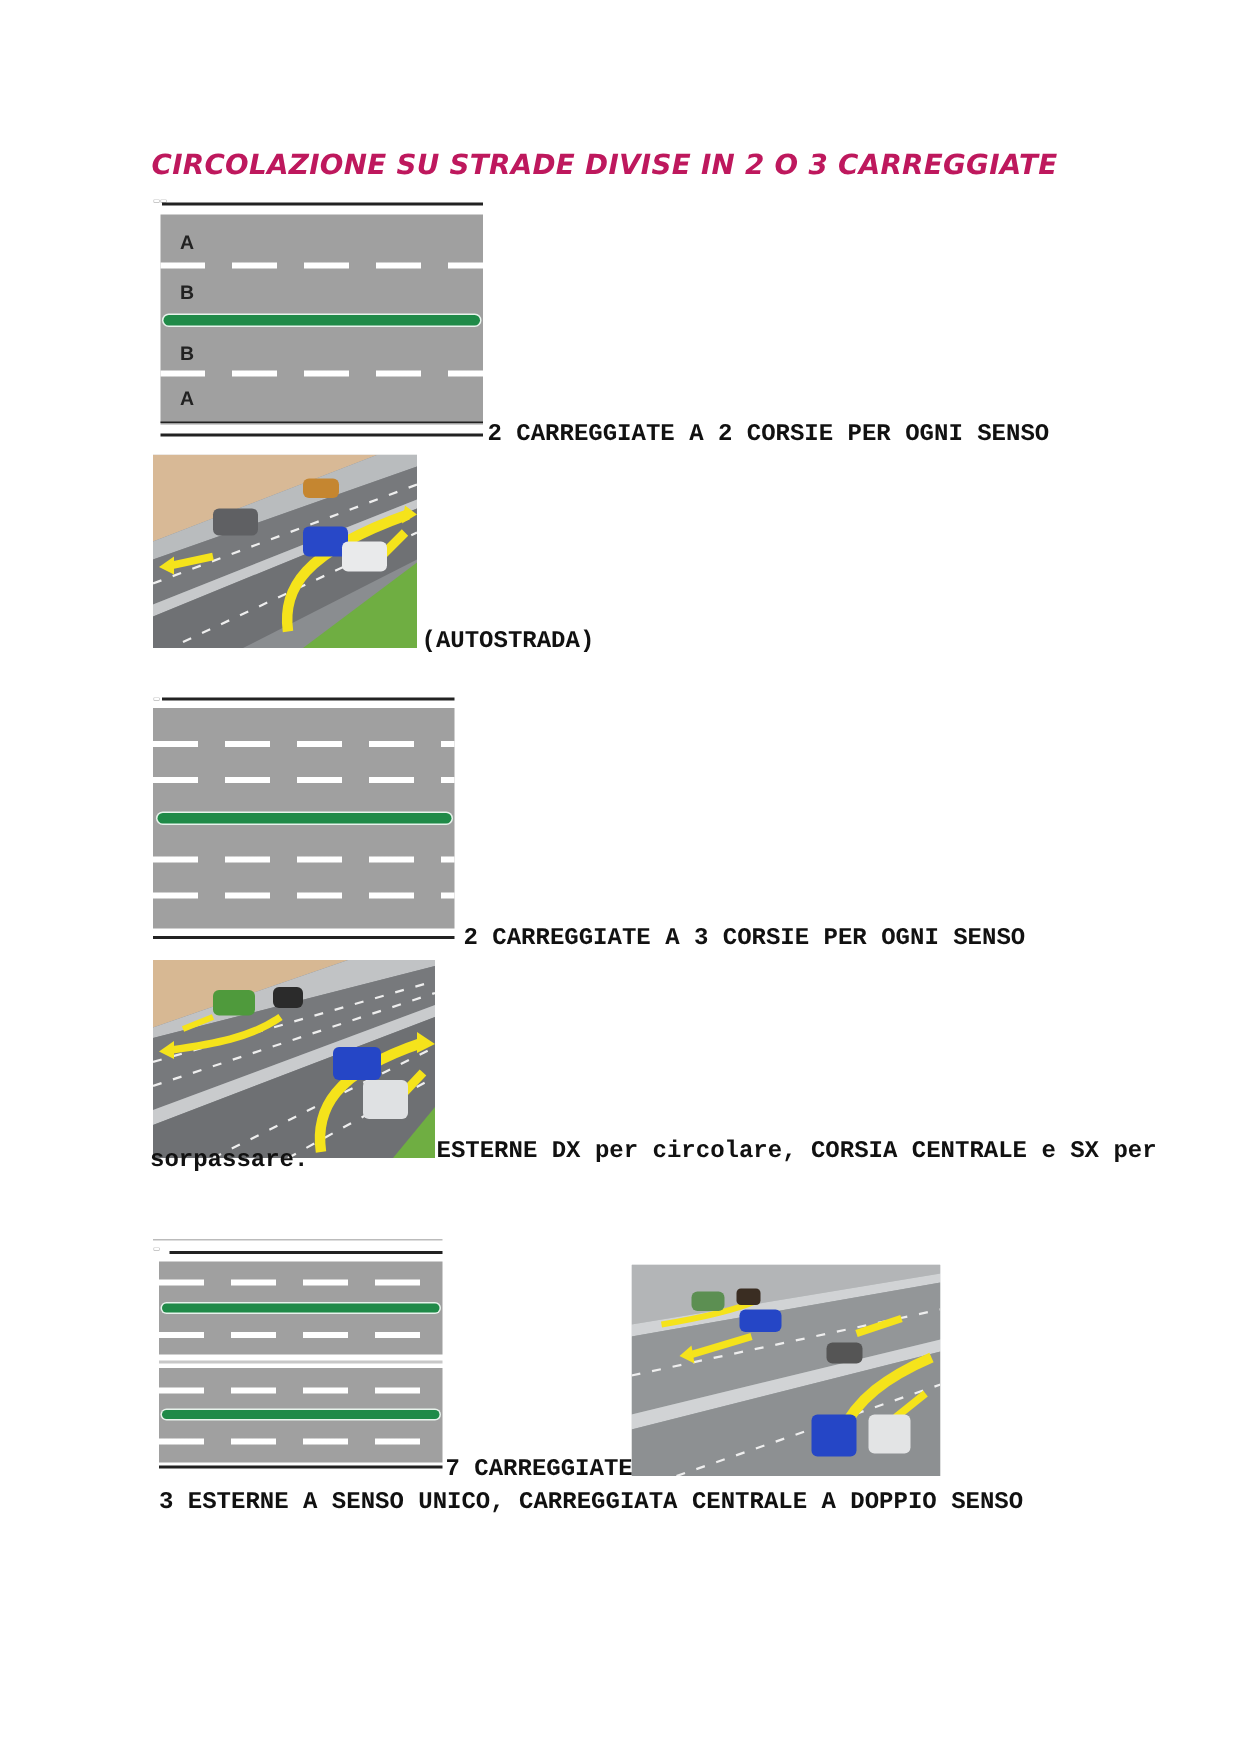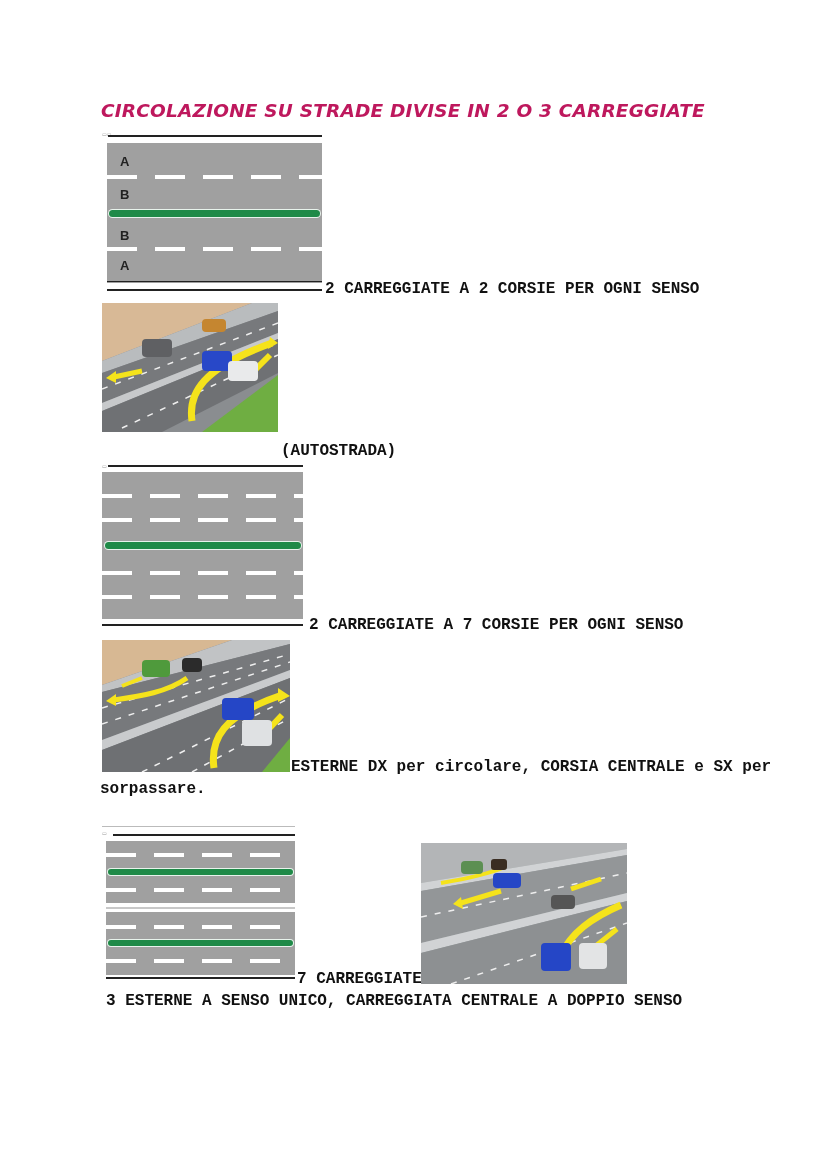--- a/index.html
+++ b/index.html
@@ -53,34 +53,34 @@
     <polygon points="168,34 176,40 166,46" fill="#f5e31b"></polygon>
     <path d="M150,70 L168,52" stroke="#f5e31b" stroke-width="6"></path>
     <path d="M40,68 L12,74" stroke="#f5e31b" stroke-width="5"></path>
     <polygon points="14,68 4,75 14,80" fill="#f5e31b"></polygon>
     <rect x="40" y="36" width="30" height="18" rx="4" fill="#5f6063"></rect>
     <rect x="100" y="16" width="24" height="13" rx="4" fill="#c58630"></rect>
     <rect x="100" y="48" width="30" height="20" rx="4" fill="#2848c8"></rect>
     <rect x="126" y="58" width="30" height="20" rx="4" fill="#e9eaeb"></rect>
   </svg>
 </div>
-<div class="abs cap" style="left:281px;top:418px;margin-top:24px;">(AUTOSTRADA)</div>
+<div class="abs cap" style="left:281px;top:418px;">(AUTOSTRADA)</div>
 
 <div>
   <div class="tinymark" style="left:102px;top:463px;">▭</div>
   <div class="edge" style="left:108px;top:465px;width:195px;"></div>
   <div class="road" style="left:102px;top:472px;width:201px;height:147px;"></div>
   <div class="dash" style="left:102px;top:494px;width:201px;"></div>
   <div class="dash" style="left:102px;top:518px;width:201px;"></div>
   <div class="median" style="left:105px;top:542px;width:196px;"></div>
   <div class="dash" style="left:102px;top:571px;width:201px;"></div>
   <div class="dash" style="left:102px;top:595px;width:201px;"></div>
   <div class="edge" style="left:102px;top:624px;width:201px;"></div>
 </div>
-<div class="abs cap" style="left:309px;top:616px;">2 CARREGGIATE A 7 CORSIE PER OGNI SENSO</div>
+<div class="abs cap" style="left:309px;top:616px;">2 CARREGGIATE A 3 CORSIE PER OGNI SENSO</div>
 
 <div class="photo" style="left:102px;top:640px;width:188px;height:132px;">
   <svg width="188" height="132" viewBox="0 0 188 132">
     <rect width="188" height="132" fill="#818487"></rect>
     <polygon points="0,0 130,0 0,45" fill="#d7b893"></polygon>
     <polygon points="0,45 130,0 188,0 188,4 0,52" fill="#c1c3c5"></polygon>
     <polygon points="0,52 188,4 188,30 0,100" fill="#77797c"></polygon>
     <polygon points="0,100 188,30 188,38 0,110" fill="#c9cbcd"></polygon>
     <polygon points="0,110 188,38 188,132 0,132" fill="#6e7073"></polygon>
     <polygon points="160,132 188,98 188,132" fill="#6fae42"></polygon>
@@ -96,21 +96,21 @@
     <path d="M85,38 C65,52 40,56 12,60" stroke="#f5e31b" stroke-width="5" fill="none"></path>
     <polygon points="14,54 4,61 14,66" fill="#f5e31b"></polygon>
     <path d="M40,38 L20,46" stroke="#f5e31b" stroke-width="4"></path>
     <rect x="40" y="20" width="28" height="17" rx="4" fill="#4f9a3c"></rect>
     <rect x="80" y="18" width="20" height="14" rx="4" fill="#2b2b2b"></rect>
     <rect x="120" y="58" width="32" height="22" rx="4" fill="#2546c6"></rect>
     <rect x="140" y="80" width="30" height="26" rx="4" fill="#dfe1e3"></rect>
   </svg>
 </div>
 <div class="abs cap" style="left:291px;top:758px;">ESTERNE DX per circolare, CORSIA CENTRALE e SX per</div>
-<div class="abs cap" style="left:100px;top:780px;">sorpassare.</div>
+<div class="abs cap" style="left:100px;top:764px;">sorpassare.</div>
 
 <div>
   <div class="edge" style="left:102px;top:826px;width:193px;height:1px;background:#bbb;"></div>
   <div class="tinymark" style="left:102px;top:830px;">▭</div>
   <div class="edge" style="left:113px;top:834px;width:182px;"></div>
   <div class="road" style="left:106px;top:841px;width:189px;height:62px;"></div>
   <div class="dash" style="left:106px;top:853px;width:189px;"></div>
   <div class="median" style="left:108px;top:869px;width:185px;height:6px;"></div>
   <div class="dash" style="left:106px;top:888px;width:189px;"></div>
   <div class="edge" style="left:106px;top:907px;width:189px;height:2px;background:#c8c8c8;"></div>

